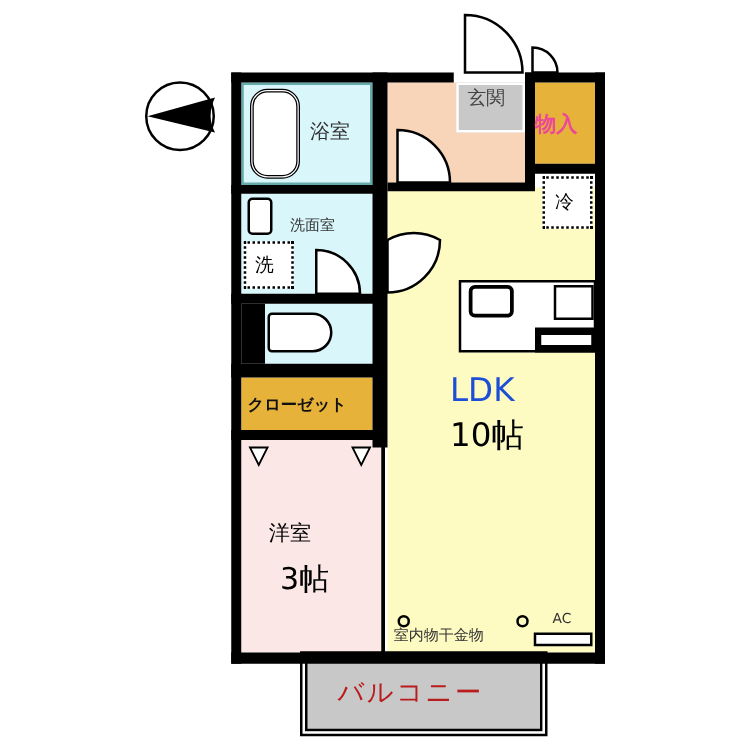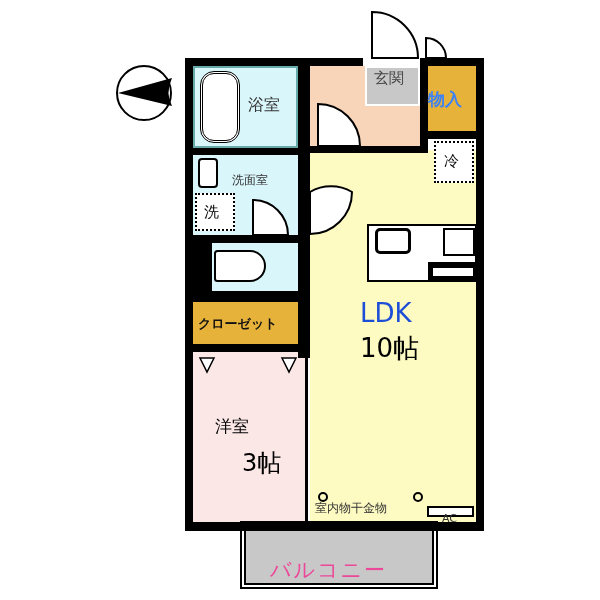--- a/index.html
+++ b/index.html
@@ -72,22 +72,22 @@
   <polygon points="282,358 296,358 289,372" fill="#fff" stroke="#000" stroke-width="1.5"></polygon>
   <circle cx="323" cy="497" r="4" fill="none" stroke="#000" stroke-width="2"></circle>
   <circle cx="418" cy="497" r="4" fill="none" stroke="#000" stroke-width="2"></circle>
   <rect x="428" y="507" width="45" height="9" fill="#fff" stroke="#000" stroke-width="2"></rect>
 </svg>
 
 <div class="lbl" style="left:248px;top:95px;font-size:16px;color:#333;">浴室</div>
 <div class="lbl" style="left:232px;top:172px;font-size:12px;color:#333;">洗面室</div>
 <div class="lbl" style="left:204px;top:203px;font-size:15px;color:#000;">洗</div>
 <div class="lbl" style="left:374px;top:69px;font-size:15px;color:#444;">玄関</div>
-<div class="lbl" style="left:428px;top:88px;font-size:17px;font-weight:bold;color:#3b82f6;">物入</div>
+<div class="lbl" style="left:428px;top:88px;font-size:17px;font-weight:bold;color:#ec4899;">物入</div>
 <div class="lbl" style="left:444px;top:152px;font-size:15px;color:#000;">冷</div>
 <div class="lbl" style="left:198px;top:315px;font-size:13px;font-weight:bold;color:#111;">クローゼット</div>
 <div class="lbl" style="left:360px;top:298px;font-size:26px;color:#1d4ed8;">LDK</div>
 <div class="lbl" style="left:360px;top:331px;font-size:26px;color:#000;">10帖</div>
 <div class="lbl" style="left:215px;top:415px;font-size:17px;color:#000;">洋室</div>
-<div class="lbl" style="left:224px;top:447px;font-size:24px;color:#000;margin-left:18px;">3帖</div>
+<div class="lbl" style="left:224px;top:447px;font-size:24px;color:#000;">3帖</div>
 <div class="lbl" style="left:315px;top:500px;font-size:12px;color:#333;">室内物干金物</div>
-<div class="lbl" style="left:442px;top:488px;font-size:11px;color:#333;margin-top:24px;">AC</div>
-<div class="lbl" style="left:270px;top:540px;font-size:21px;color:#ec4899;letter-spacing:2px;margin-top:16px;">バルコニー</div>
+<div class="lbl" style="left:442px;top:488px;font-size:11px;color:#333;">AC</div>
+<div class="lbl" style="left:270px;top:540px;font-size:21px;color:#b91c1c;letter-spacing:2px;">バルコニー</div>
 
 </body></html>

